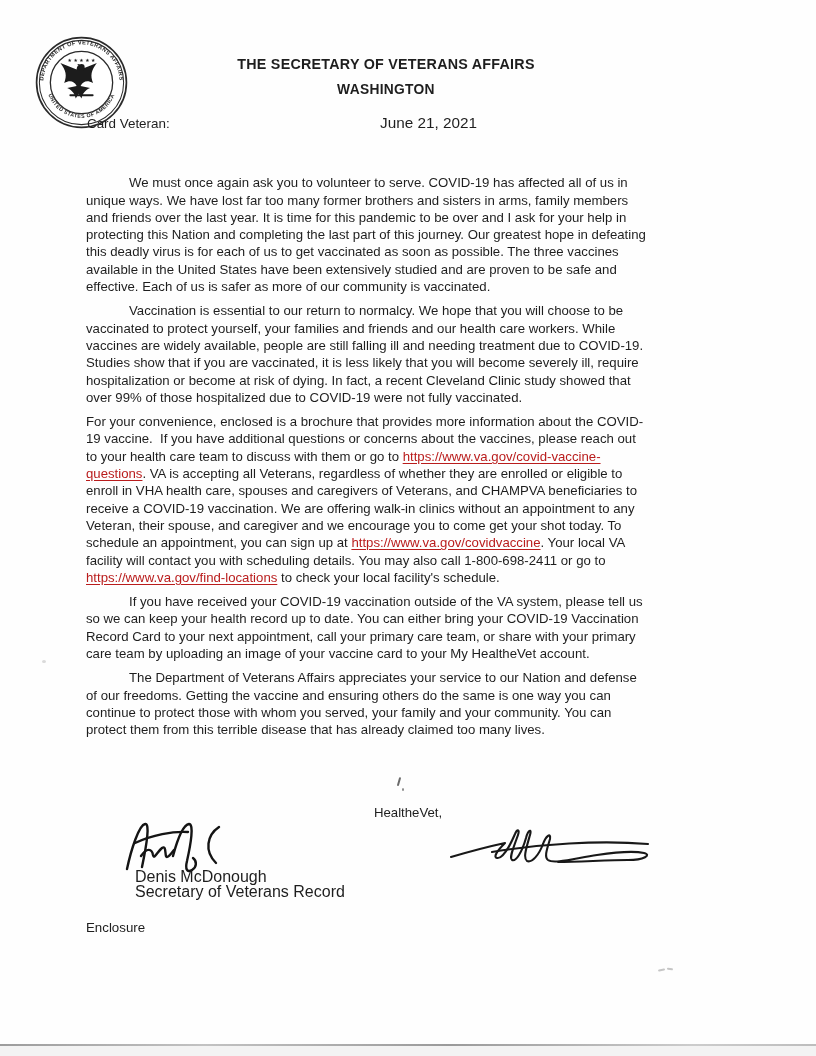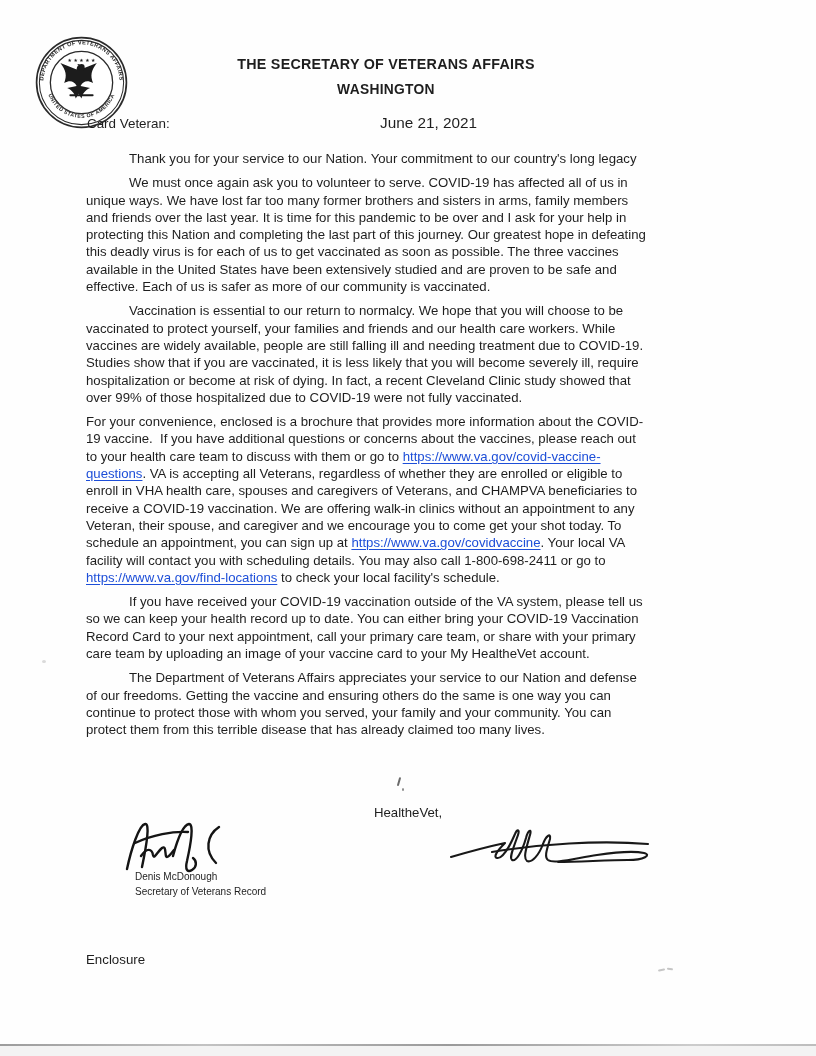--- a/index.html
+++ b/index.html
@@ -8,29 +8,29 @@
         font-family:"Liberation Sans","DejaVu Sans",sans-serif;color:#1e1e1e;}
   .seal{position:absolute;left:35px;top:36px;}
   .hdr{position:absolute;top:56px;left:0;width:772px;text-align:center;font-weight:700;}
   .hdr .t1{font-size:14.3px;letter-spacing:.25px;}
   .hdr .t2{font-size:13.8px;margin-top:10px;letter-spacing:.3px;}
   .salutation{position:absolute;left:87px;top:116px;font-size:13.4px;}
   .date{position:absolute;left:340px;top:114px;font-size:15.3px;margin-left:40px;}
   .body-block{position:absolute;left:86px;top:150px;font-size:13.2px;line-height:17.3px;}
   .para{margin:0 0 7px 0;white-space:pre;}
   .para.indent{text-indent:43px;}
-  .link{color:#1d4ed8;text-decoration:underline;text-underline-offset:2px;}
+  .link{color:#b91c1c;text-decoration:underline;text-underline-offset:2px;}
   .bold{font-weight:400;}
   .closing{position:absolute;left:374px;top:805px;font-size:13.2px;}
   .sig-svg-left{position:absolute;left:120px;top:816px;}
   .sig-svg-right{position:absolute;left:447px;top:823px;}
-  .sigblock{position:absolute;font-size:10px;line-height:15.4px;}
+  .sigblock{position:absolute;font-size:16px;line-height:15.4px;}
   .sigblock.left{left:135px;top:869px;}
   .sigblock.right{left:471px;top:869px;}
-  .enclosure{position:absolute;left:86px;top:920px;font-size:13.3px;margin-top:32px;}
+  .enclosure{position:absolute;left:86px;top:920px;font-size:13.3px;}
   .stray{position:absolute;left:398px;top:777px;width:1.5px;height:9px;background:#6a6a6a;transform:rotate(16deg);border-radius:1px;}
   .stray-dot{position:absolute;left:402px;top:788px;width:2px;height:3px;background:#8a8a8a;border-radius:50%;}
   .margin-dot{position:absolute;left:42px;top:660px;width:4px;height:3px;background:#dadada;border-radius:50%;}
   .smudge{position:absolute;left:658px;top:967px;width:18px;height:7px;}
   .smudge i{position:absolute;display:block;background:#c6c6c6;height:1.5px;border-radius:1px;}
   .smudge i:nth-child(1){left:0;top:2px;width:7px;transform:rotate(-12deg);}
   .smudge i:nth-child(2){left:9px;top:1px;width:6px;transform:rotate(8deg);}
   .scan-line{position:absolute;left:0;top:1044px;width:816px;height:1.7px;
              background:linear-gradient(to right,#9c9c9c,#c2c2c2 25%,#9a9a9a 55%,#cccccc 85%,#bdbdbd);}
   .scan-foot{position:absolute;left:0;top:1046px;width:816px;height:10px;background:#f3f3f3;}
@@ -62,21 +62,21 @@
 
   <div class="hdr">
     <div class="t1">THE SECRETARY OF VETERANS AFFAIRS</div>
     <div class="t2">WASHINGTON</div>
   </div>
 
   <div class="salutation">Card Veteran:</div>
   <div class="date">June 21, 2021</div>
 
   <div class="body-block">
-      <p class="para indent"><span>Thank you for your service to our Nation. Your commitment to our country's long legacy</span><br></p>
+      <p class="para indent"><br></p>
       <p class="para indent"><span>We must once again ask you to volunteer to serve. COVID-19 has affected all of us in</span><br><span>unique ways. We have lost far too many former brothers and sisters in arms, family members</span><br><span>and friends over the last year. It is time for this pandemic to be over and I ask for your help in</span><br><span>protecting this Nation and completing the last part of this journey. Our greatest hope in defeating</span><br><span>this deadly virus is for each of us to get vaccinated as soon as possible. The three vaccines</span><br><span>available in the United States have been extensively studied and are proven to be safe and</span><br><span>effective. Each of us is safer as more of our community is vaccinated.</span></p>
       <p class="para indent"><span>Vaccination is essential to our return to normalcy. We hope that you will choose to be</span><br><span>vaccinated to protect yourself, your families and friends and our health care workers. While</span><br><span>vaccines are widely available, people are still falling ill and needing treatment due to COVID-19.</span><br><span>Studies show that if you are vaccinated, it is less likely that you will become severely ill, require</span><br><span>hospitalization or become at risk of dying. In fact, a recent Cleveland Clinic study showed that</span><br><span>over 99% of those hospitalized due to COVID-19 were not fully vaccinated.</span></p>
       <p class="para"><span>For your convenience, enclosed is a brochure that provides more information about the COVID-</span><br><span>19 vaccine.  If you have additional questions or concerns about the vaccines, please reach out</span><br><span>to your health care team to discuss with them or go to </span><span class="link">https://www.va.gov/covid-vaccine-</span><br><span class="link">questions</span><span>. VA is accepting all Veterans, regardless of whether they are enrolled or eligible to</span><br><span>enroll in VHA health care, spouses and caregivers of Veterans, and CHAMPVA beneficiaries to</span><br><span>receive a COVID-19 vaccination. We are offering walk-in clinics without an appointment to any</span><br><span>Veteran, their spouse, and caregiver and we encourage you to come get your shot today. To</span><br><span>schedule an appointment, you can sign up at </span><span class="link">https://www.va.gov/covidvaccine</span><span>. Your local VA</span><br><span>facility will contact you with scheduling details. You may also call </span><span class="bold">1-800-698-2411 or</span><span> go to</span><br><span class="link">https://www.va.gov/find-locations</span><span> to check your local facility's schedule.</span></p>
       <p class="para indent"><span>If you have received your COVID-19 vaccination outside of the VA system, please tell us</span><br><span>so we can keep your health record up to date. You can either bring your COVID-19 Vaccination</span><br><span>Record Card to your next appointment, call your primary care team, or share with your primary</span><br><span>care team by uploading an image of your vaccine card to your My HealtheVet account.</span></p>
       <p class="para indent"><span>The Department of Veterans Affairs appreciates your service to our Nation and defense</span><br><span>of our freedoms. Getting the vaccine and ensuring others do the same is one way you can</span><br><span>continue to protect those with whom you served, your family and your community. You can</span><br><span>protect them from this terrible disease that has already claimed too many lives.</span></p>
     </div>
 
   <span class="stray"></span>
   <span class="stray-dot"></span>
   <span class="margin-dot"></span>

